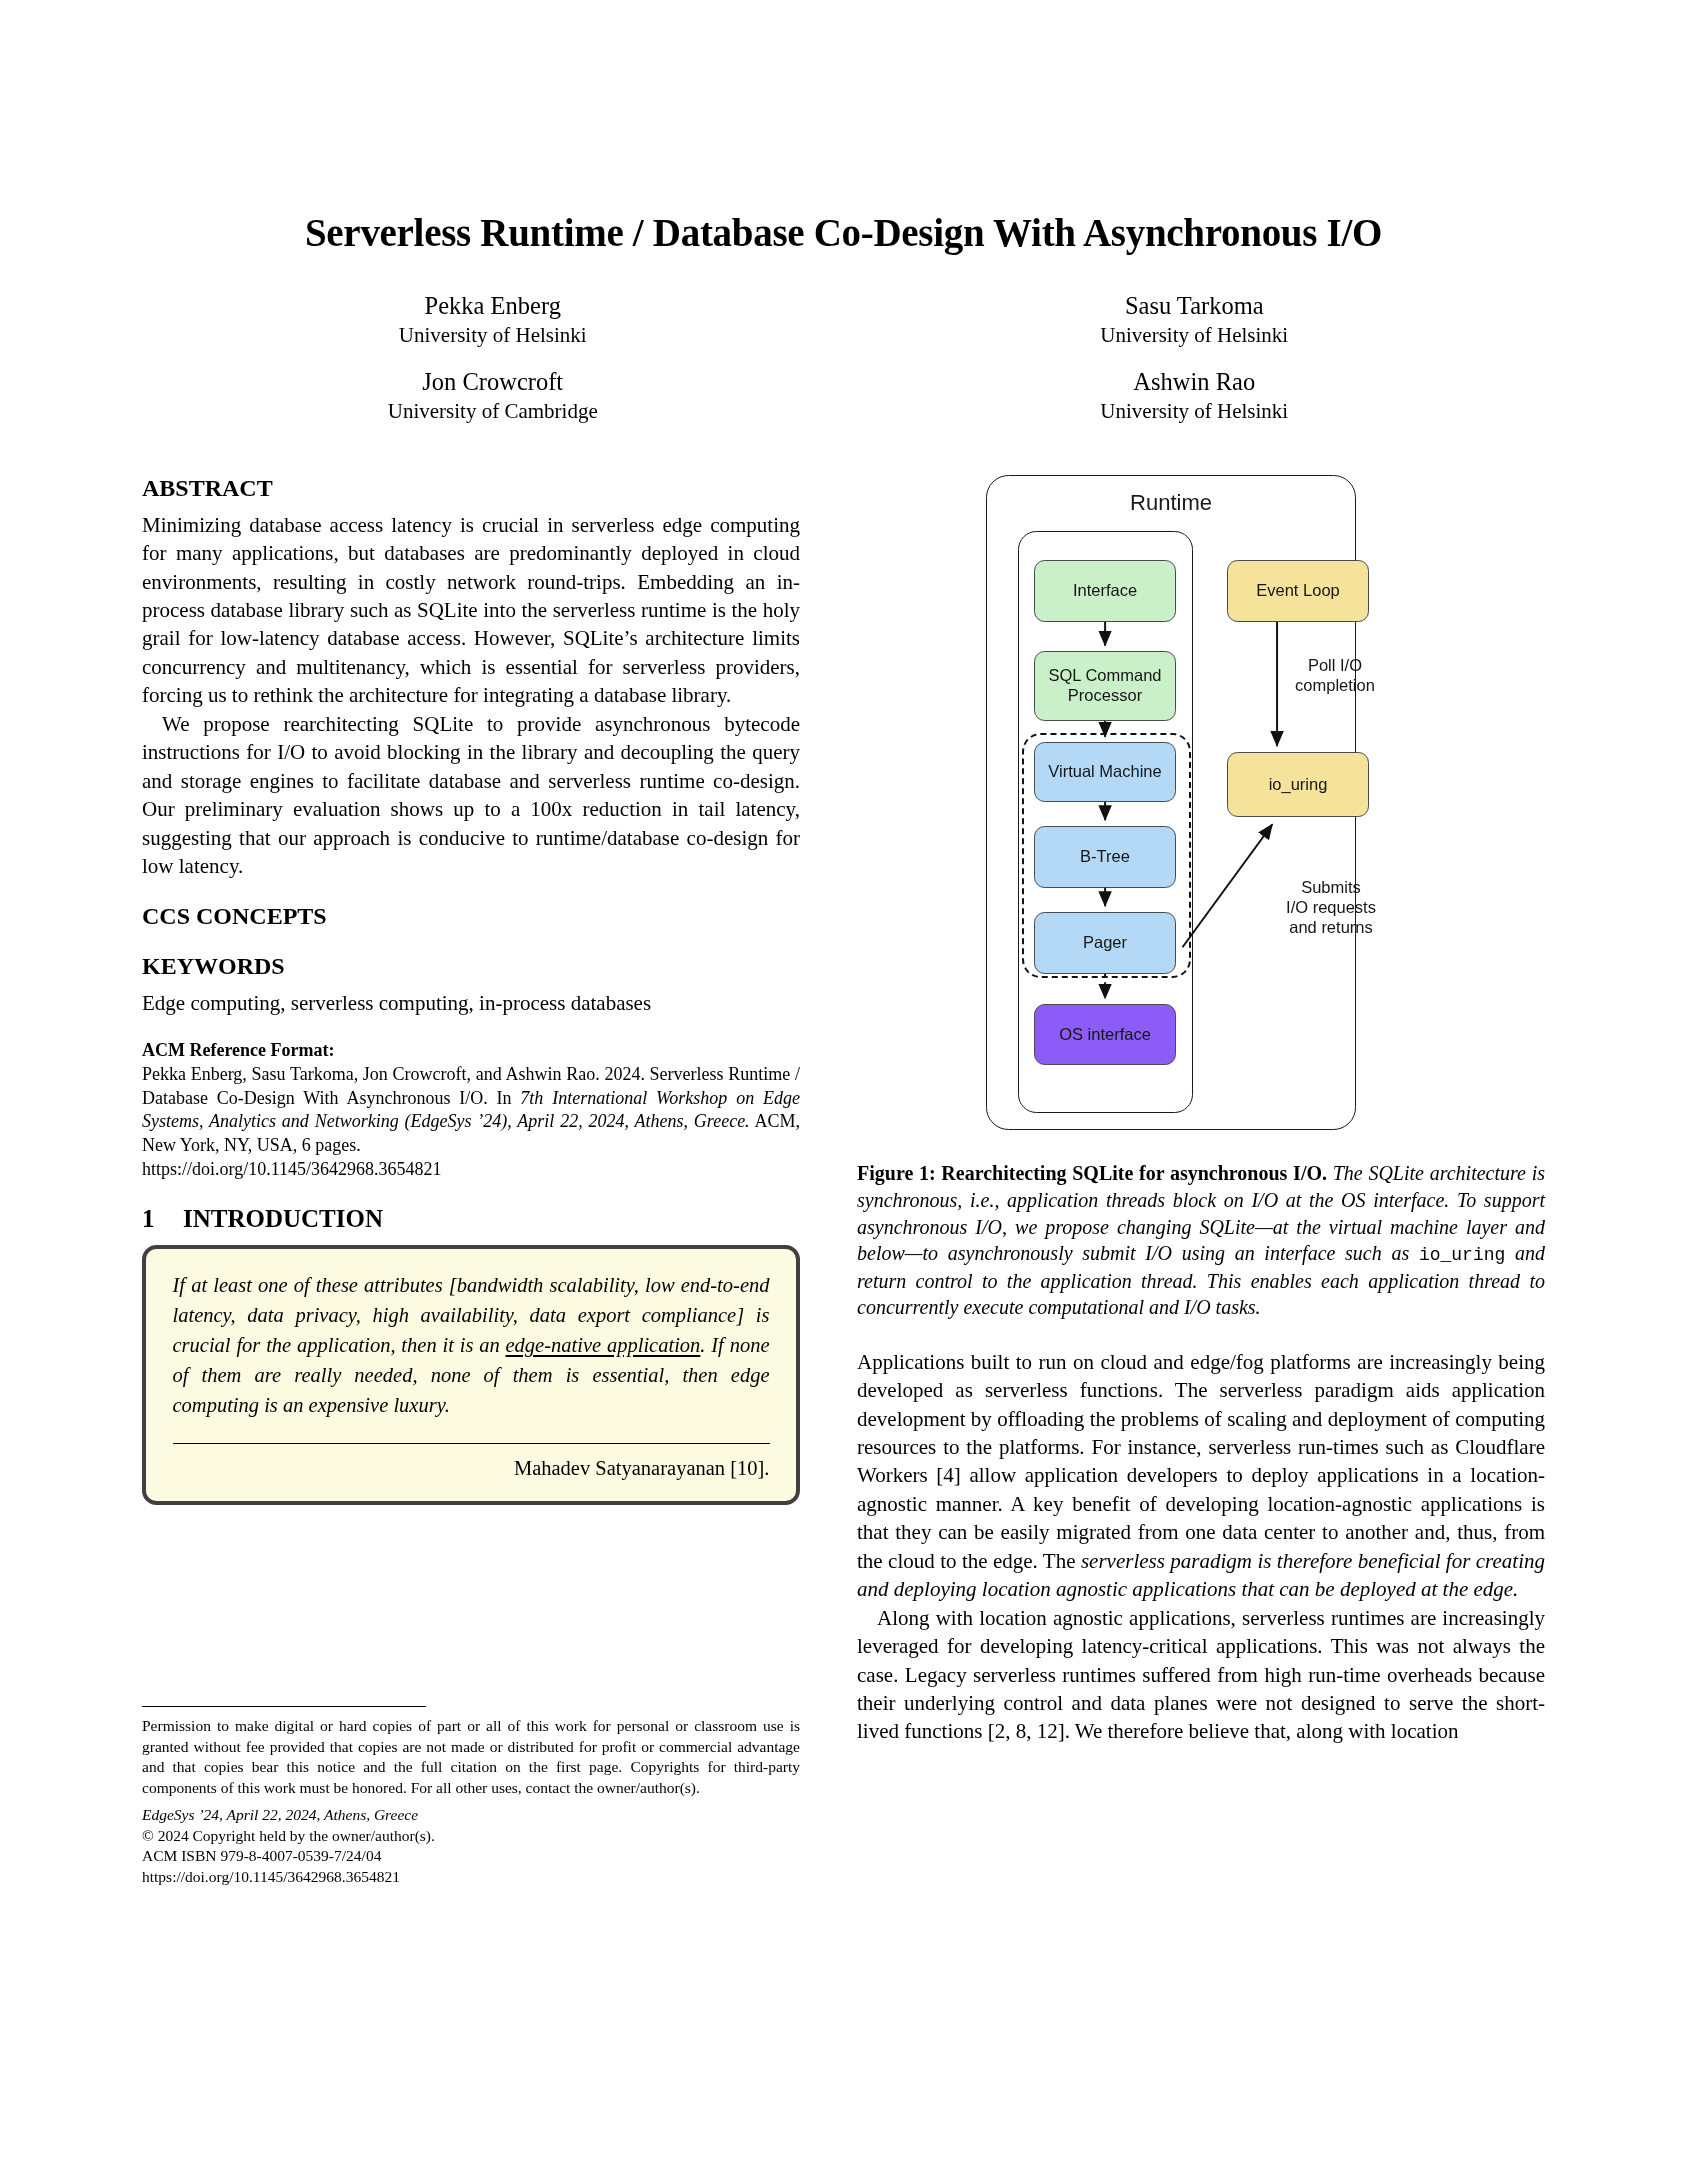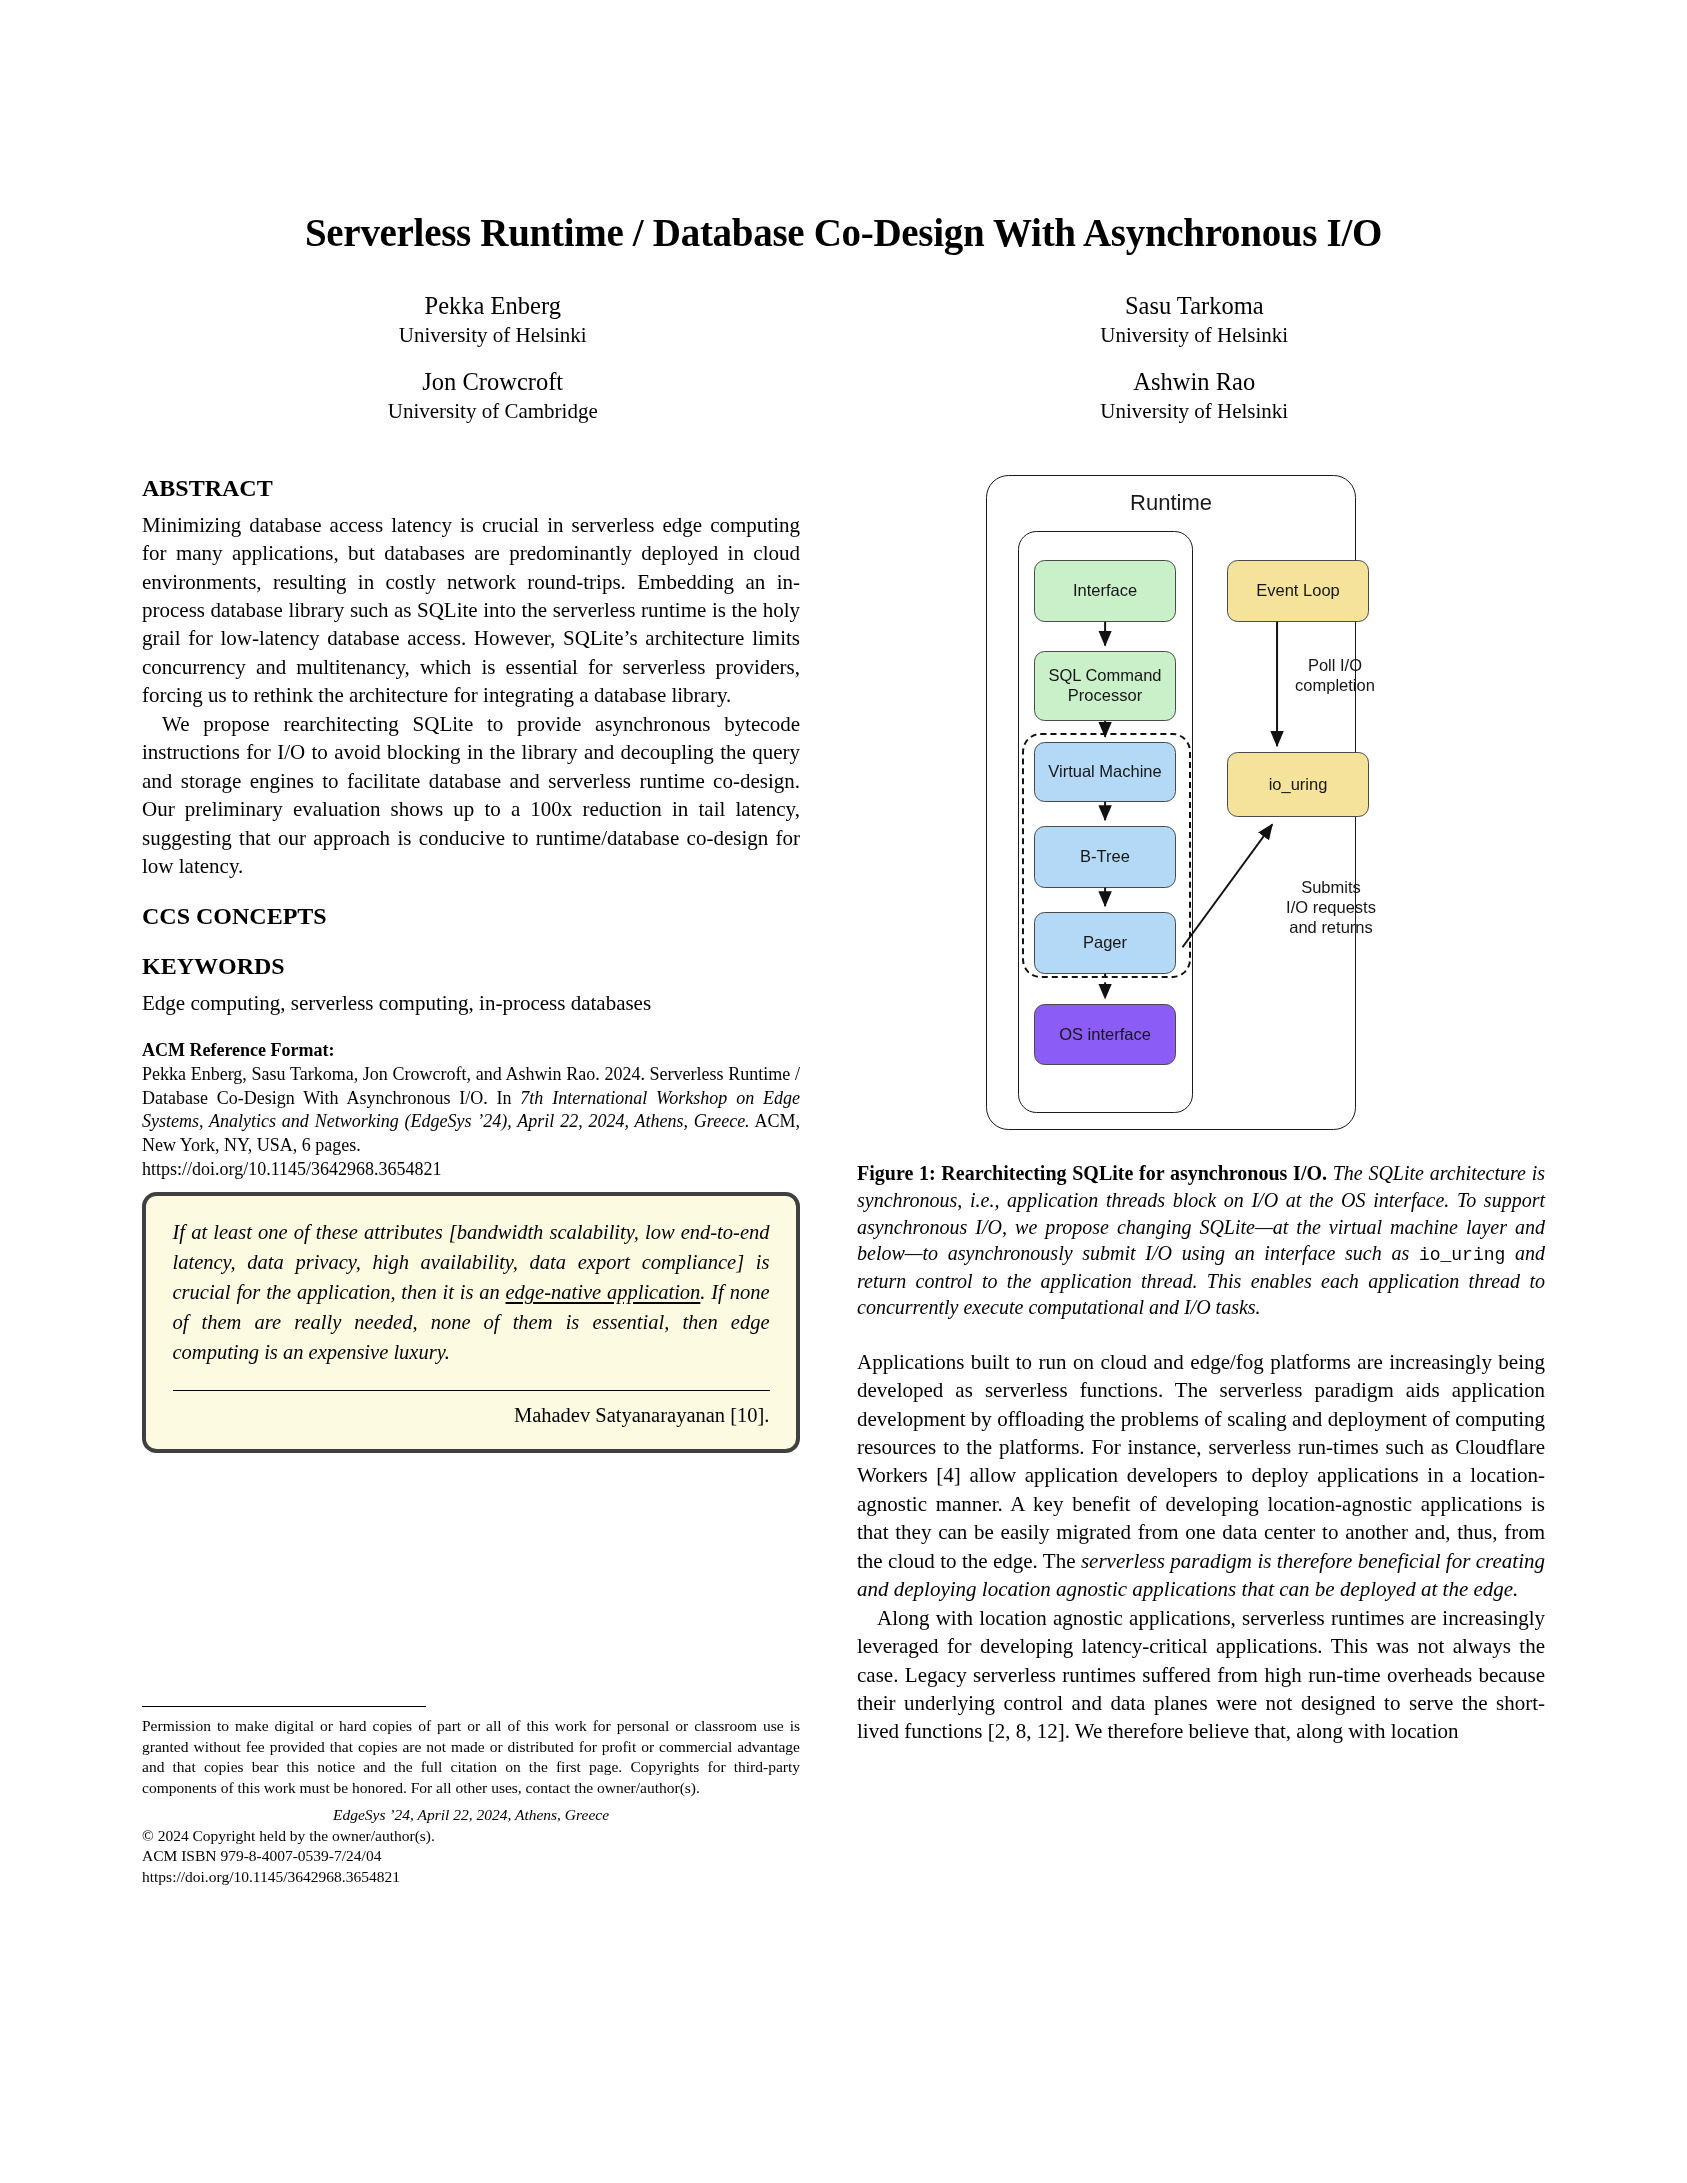--- a/index.html
+++ b/index.html
@@ -160,21 +160,21 @@
     border-top: 1.7px solid #000;
     width: 284px;
     margin: 0 0 9.3px 0;
   }
   .footer p {
     font-size: 15.5px;
     line-height: 1.325;
     margin: 0;
     text-align: justify;
   }
-  .footer p.it { font-style: italic; text-align: center; }
+  .footer p.it { font-style: italic; text-align: left; }
   .footer p.pl { text-align: left; }
   .footer .gap { margin-top: 6.6px; }
 
   
   .figure-wrap {
     position: relative;
     width: 688px;
     height: 668px;
   }
   .fig-outer {
@@ -313,20 +313,21 @@
       <h2 class="sec-head">KEYWORDS</h2>
       <p class="keywords">Edge computing, serverless computing, in-process databases</p>
     </div>
 
     <div class="refblock">
       <p class="ref-title">ACM Reference Format:</p>
       <p class="ref-text"><span>Pekka Enberg, Sasu Tarkoma, Jon Crowcroft, and Ashwin Rao. 2024. Serverless Runtime / Database Co-Design With Asynchronous I/O. In </span><i>7th International Workshop on Edge Systems, Analytics and Networking (EdgeSys ’24), April 22, 2024, Athens, Greece.</i><span> ACM, New York, NY, USA, 6 pages.</span></p>
       <p class="ref-text">https://doi.org/10.1145/3642968.3654821</p>
     </div>
 
+    <h2 class="num-head"><span class="num">1</span><span>INTRODUCTION</span></h2>
 
     <div class="quotebox">
       <p class="quote-text"><span>If at least one of these attributes [bandwidth scalability, low end-to-end latency, data privacy, high availability, data export compliance] is crucial for the application, then it is an </span><u>edge-native application</u><span>. If none of them are really needed, none of them is essential, then edge computing is an expensive luxury.</span></p>
       <hr class="quote-rule">
       <p class="quote-attr">Mahadev Satyanarayanan [10].</p>
     </div>
   </div>
 
   <div class="footer">
     <hr class="footer-rule">

